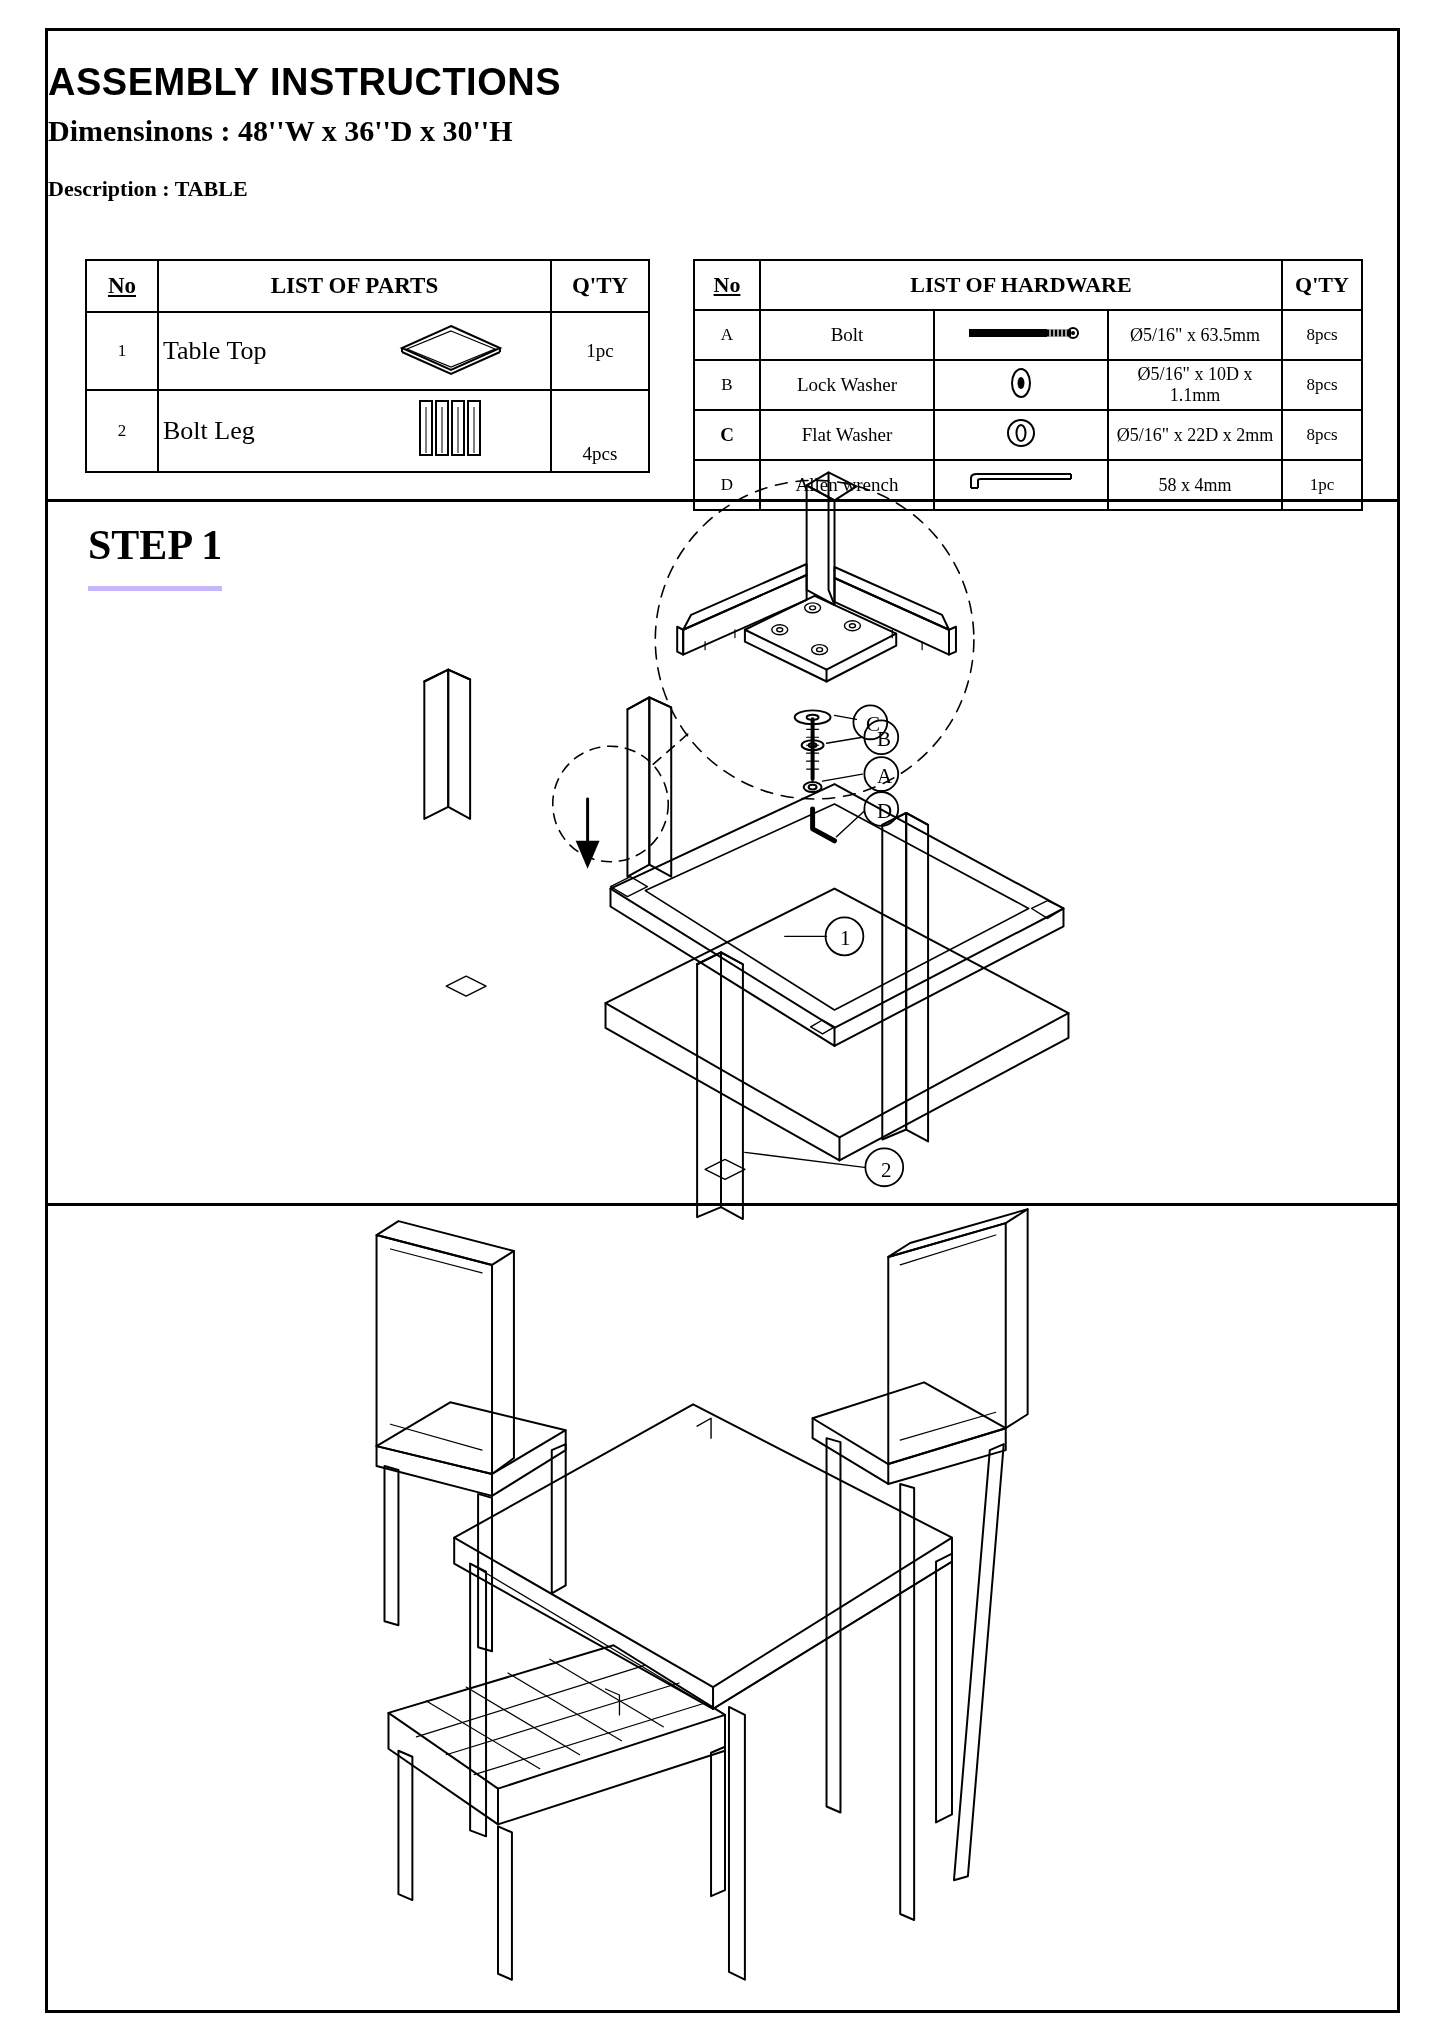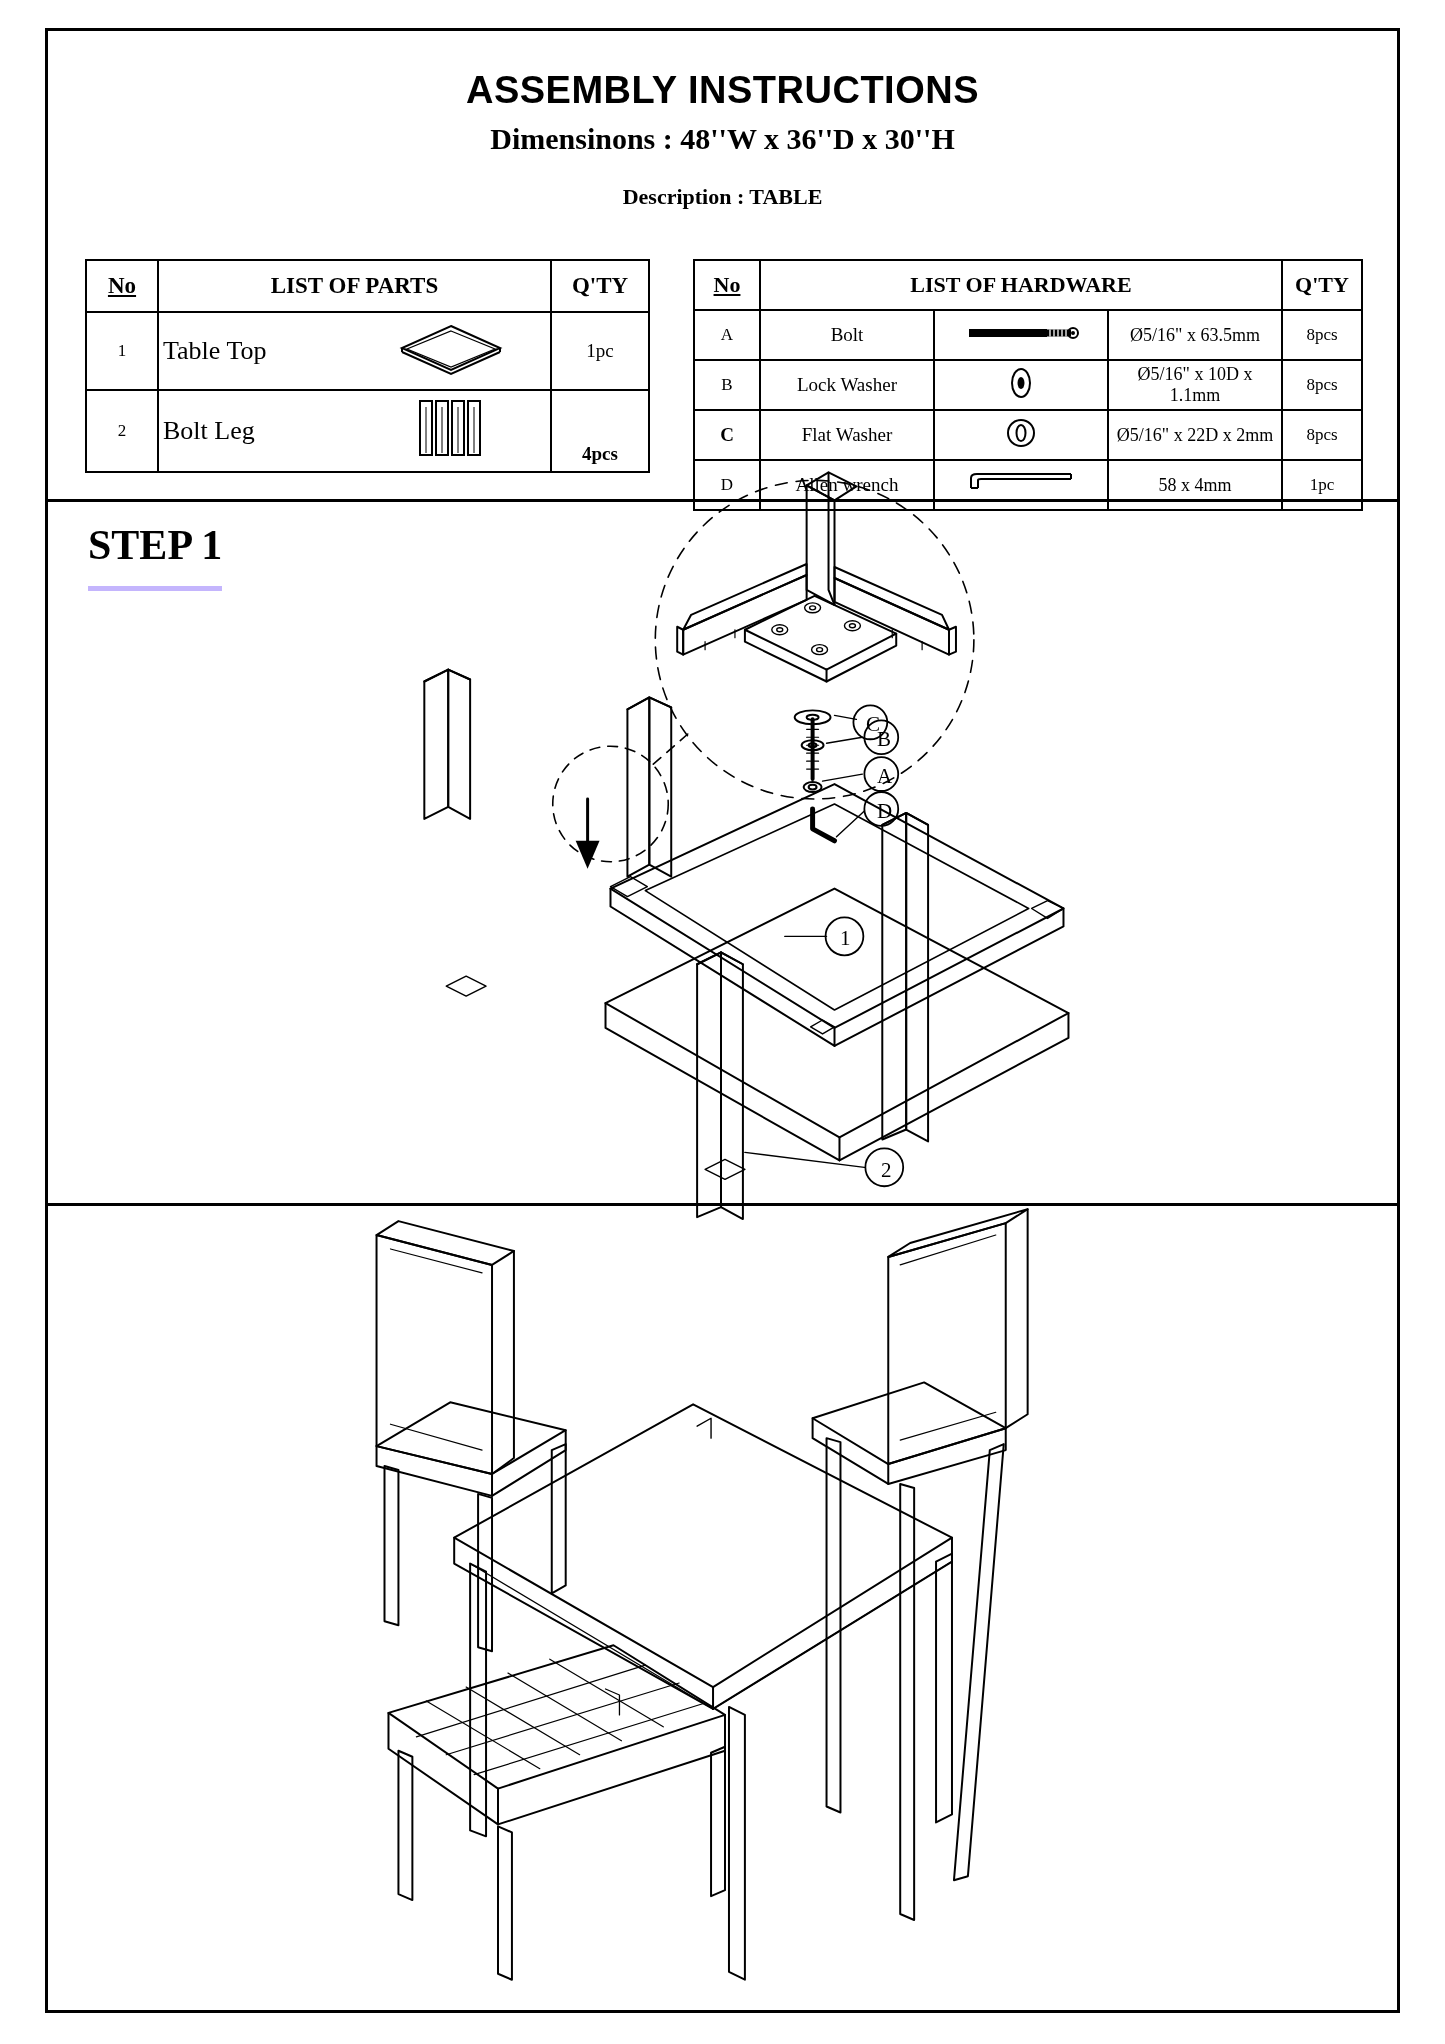--- a/index.html
+++ b/index.html
@@ -20,22 +20,21 @@
     left: 45px;
     top: 28px;
     width: 1355px;
     height: 1985px;
     border: 3px solid #000;
     box-sizing: border-box;
   }
 
   
   .header {
-    text-align: center;
-    padding-top: 38px;
+    padding-top: 30px;
   }
   .title {
     font-family: "Liberation Sans", sans-serif;
     font-weight: bold;
     font-size: 38px;
     letter-spacing: 0.5px;
   }
   .subtitle {
     font-family: "Liberation Serif", serif;
     font-weight: bold;
@@ -90,21 +89,21 @@
   .qty-col { width: 88px; }
   .parts-name {
     text-align: left;
     font-family: "Liberation Sans", sans-serif;
     font-size: 26px;
     padding-left: 16px;
   }
   .parts-row td { height: 72px; }
   .num-cell { font-size: 17px; }
   .qty-cell { font-size: 19px; }
-  .qty-cell.bottom { vertical-align: bottom; padding-bottom: 6px; font-weight: bold; }
+  .qty-cell.bottom { vertical-align: bottom; padding-bottom: 6px; }
 
   table.hardware th { font-size: 22px; font-weight: bold; height: 44px; }
   table.hardware td { height: 44px; }
   .hw-no { width: 56px; font-size: 17px; }
   .hw-name {
     text-align: left;
     padding-left: 14px;
     font-size: 19px;
     width: 210px;
   }

